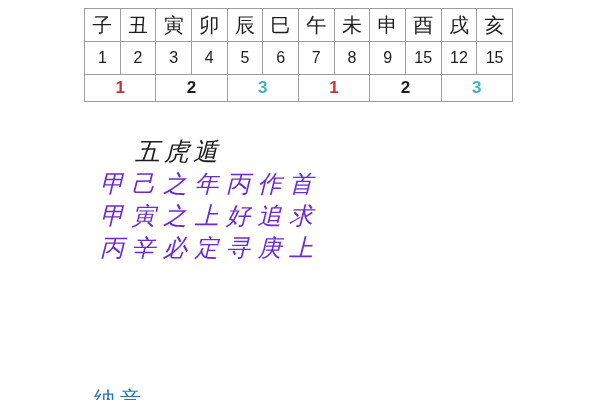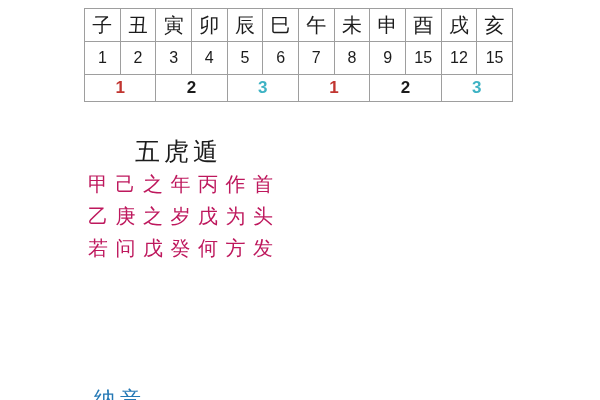--- a/index.html
+++ b/index.html
@@ -47,36 +47,38 @@
     font-family: "Liberation Sans", sans-serif;
     font-size: 17px;
     font-weight: bold;
   }
 
   
   .poem {
     position: absolute;
     left: 88px;
     top: 137px;
+    font-style: italic;
   }
   .poem-title {
     font-size: 25px;
     letter-spacing: 4px;
     padding-left: 47px;
     height: 32px;
     line-height: 30px;
     color: #1c1c1c;
   }
   .poem-line {
-    font-size: 20px;
+    font-size: 24px;
     letter-spacing: 7.5px;
     height: 31.8px;
     line-height: 31.8px;
     white-space: nowrap;
-    color: #be185d;
+    color: #6d28d9;
+    margin-left: 12px;
   }
 
   
   .footer-link {
     position: absolute;
     left: 94px;
     top: 385px;
     font-size: 21px;
     letter-spacing: 5px;
     font-family: "DejaVu Serif", serif;
@@ -125,19 +127,19 @@
       <td colspan="2" style="color: rgb(193, 53, 48);">1</td>
       <td colspan="2" style="color: rgb(28, 28, 28);">2</td>
       <td colspan="2" style="color: rgb(63, 179, 196);">3</td>
     </tr>
   </tbody>
     </table>
 
   <div class="poem">
     <div class="poem-title">五虎遁</div>
     <div class="poem-line">甲己之年丙作首</div>
-    <div class="poem-line">乙庚之岁戊为头</div>
-    <div class="poem-line">若问戊癸何方发</div>
+    <div class="poem-line">甲寅之上好追求</div>
+    <div class="poem-line">丙辛必定寻庚上</div>
   </div>
 
   <div class="footer-link" style="color: rgb(36, 120, 181);">纳音</div>
 
 </div>
 
 </body></html>

